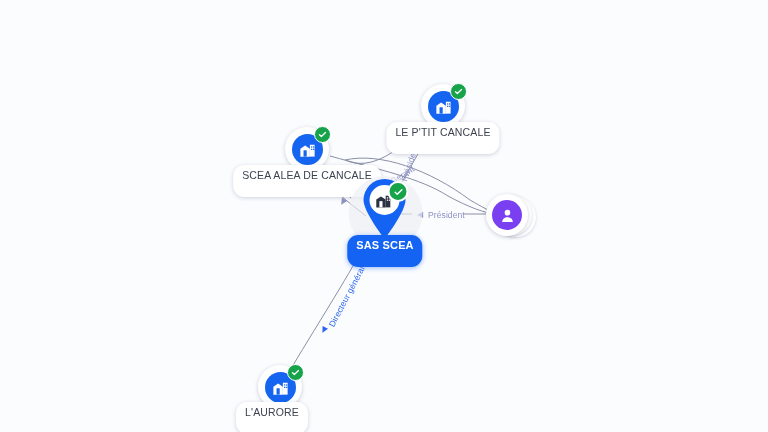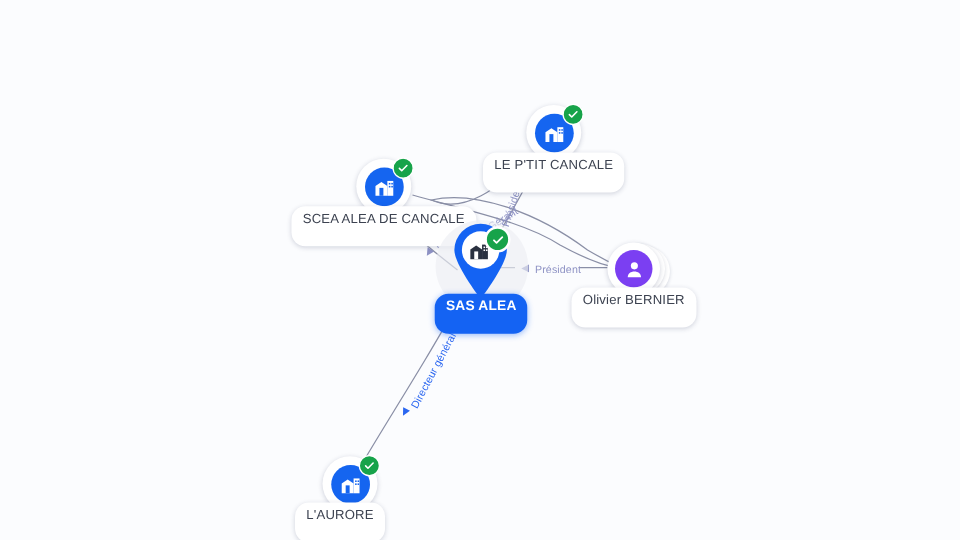--- a/index.html
+++ b/index.html
@@ -289,21 +289,20 @@
       <div class="person-chip">
         <div class="person-inner">
           <svg width="17" height="17" viewBox="0 0 24 24">
             <circle cx="12" cy="8" r="4" fill="#ffffff"></circle>
             <path d="M4.5 21c0-4.2 3.4-6.6 7.5-6.6s7.5 2.4 7.5 6.6z" fill="#ffffff"></path>
           </svg>
         </div>
       </div>
     </div>
   </div>
-  <div class="node-label" style="left:507px; top:230px;">Olivier BERNIER</div>
 
   <div class="node" style="left:385px; top:213px;">
     <div class="node-halo"></div>
     <div class="pin-wrap" style="margin-left:-1px; margin-top:-8px;">
       <svg width="52" height="62" viewBox="0 0 52 62">
         <path d="M26 61 C 26 61 47 34 47 22 A 21 21 0 1 0 5 22 C 5 34 26 61 26 61 Z" fill="#1463f3"></path>
         <circle cx="26" cy="22" r="15" fill="#ffffff"></circle>
         <g transform="translate(17,13) scale(0.78)">
           <path d="M1 21V11l6-4 6 4v10z" fill="#2a3140"></path>
           <rect x="13" y="6" width="6" height="15" fill="#2a3140"></rect>
@@ -314,15 +313,15 @@
           <rect x="5" y="13" width="4" height="8" fill="#ffffff"></rect>
         </g>
       </svg>
       <div class="pin-badge" style="right:2px; top:3px;">
         <svg width="10" height="10" viewBox="0 0 24 24">
           <path d="M4 12.5l5 5L20 6.5" fill="none" stroke="#ffffff" stroke-width="3.4" stroke-linecap="round" stroke-linejoin="round"></path>
         </svg>
       </div>
     </div>
   </div>
-  <div class="node-label selected" style="left:385px; top:235px;">SAS ALEA</div>
+  <div class="node-label selected" style="left:385px; top:235px;">SAS SCEA</div>
 
 </div>
 
 </body></html>

